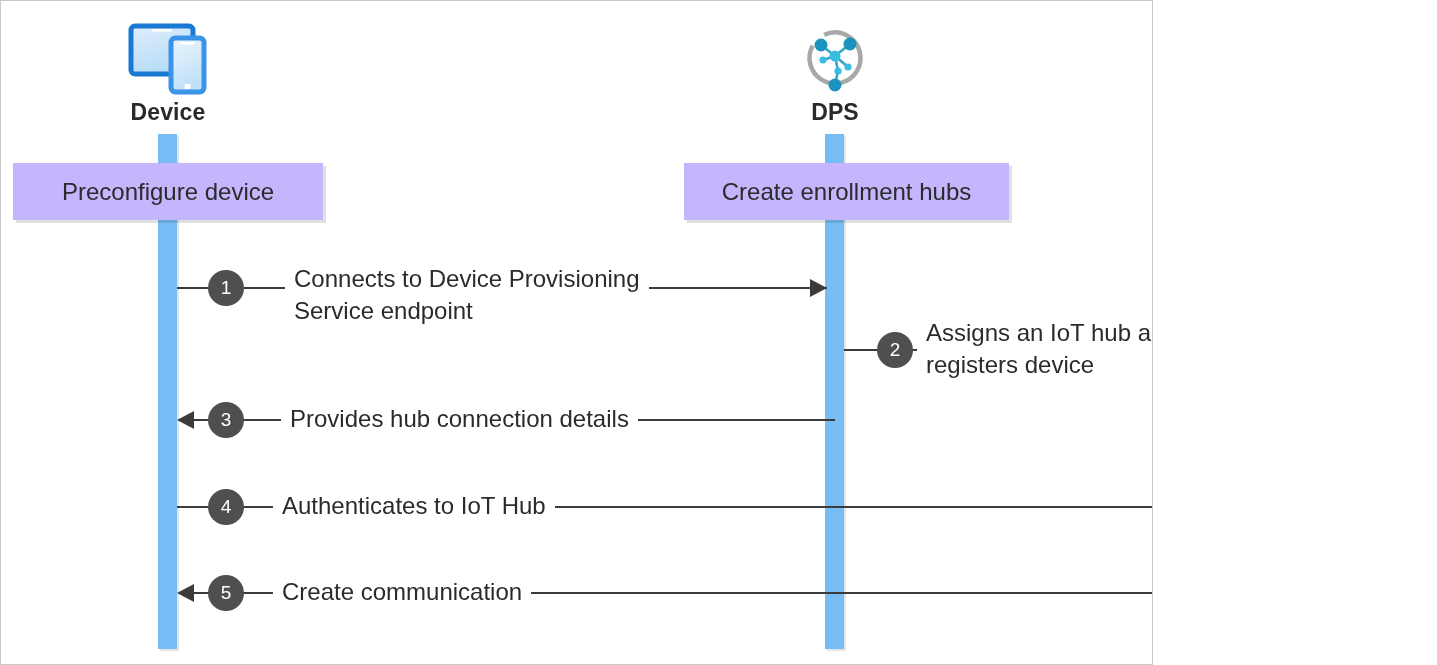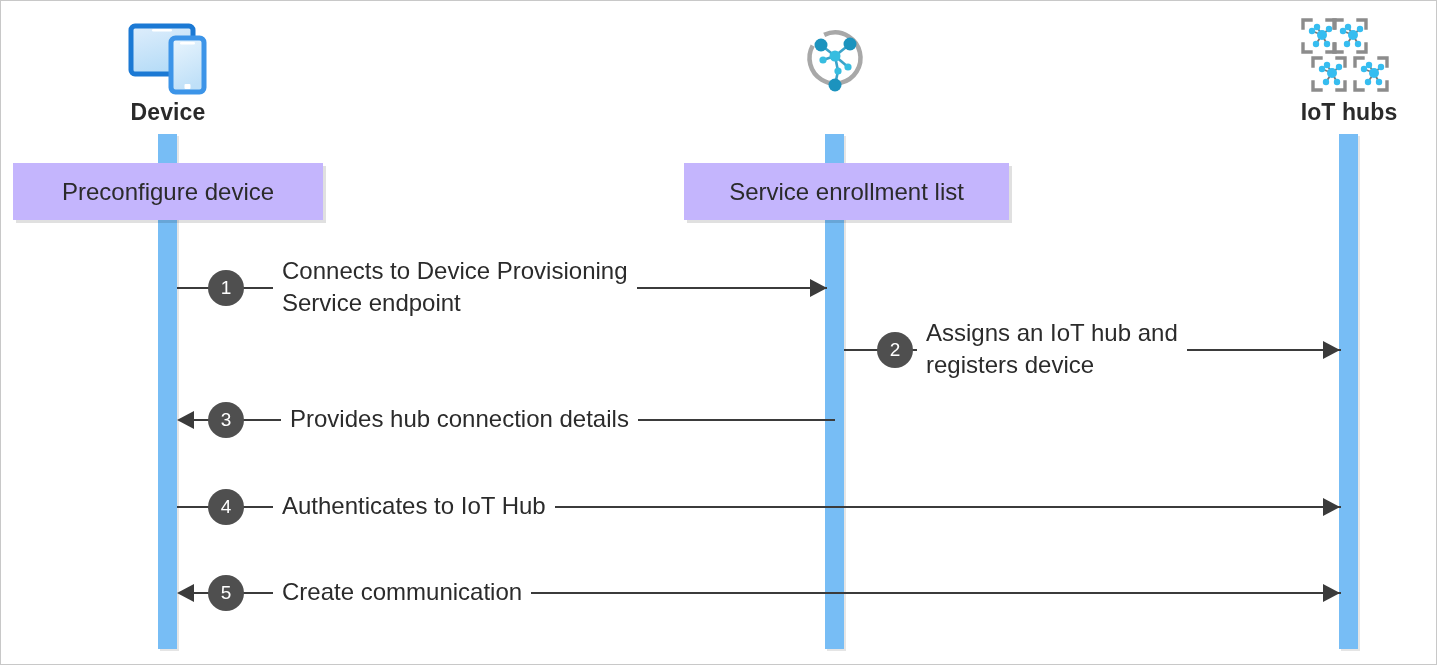--- a/index.html
+++ b/index.html
@@ -6,21 +6,21 @@
   html, body {
     margin: 0;
     padding: 0;
     background: #ffffff;
   }
   body {
     font-family: "Liberation Sans", sans-serif;
   }
   #canvas {
     position: relative;
-    width: 1437px;
+    width: 1153px;
     height: 665px;
     background: #ffffff;
     border: 1px solid #c8c8c8;
     box-sizing: border-box;
     overflow: hidden;
   }
 
   
   .lifeline {
     position: absolute;
@@ -167,20 +167,21 @@
         </g>
         <circle cx="21" cy="22" r="6.5" fill="#1c93be"></circle>
         <circle cx="50" cy="21" r="6.5" fill="#1c93be"></circle>
         <circle cx="35" cy="62" r="6.5" fill="#1c93be"></circle>
         <circle cx="35" cy="33" r="5.5" fill="#37bde0"></circle>
         <circle cx="23" cy="37" r="3.6" fill="#37bde0"></circle>
         <circle cx="38" cy="48" r="3.6" fill="#37bde0"></circle>
         <circle cx="48" cy="44" r="3.6" fill="#37bde0"></circle>
       </svg>
     </div>
+    <div class="actor-label">DPS</div>
   </div>
 
   <div class="actor" style="left:1248px; top:14px;">
     <div class="actor-icon">
       <svg width="96" height="80" viewBox="0 0 96 80">
         <g id="hubunit">
           <g stroke="#8c8c8c" stroke-width="3.4" fill="none" stroke-linecap="square">
             <path d="M2 2 h8 M2 2 v8"></path>
             <path d="M34 2 h-8 M34 2 v8"></path>
             <path d="M2 34 h8 M2 34 v-8"></path>
@@ -205,28 +206,28 @@
         <use href="#hubunit" x="52" y="38"></use>
       </svg>
     </div>
     <div class="actor-label">IoT hubs</div>
   </div>
 
   <div class="note" style="left:12px; top:162px; width:310px; height:57px;">
     <span>Preconfigure device</span>
   </div>
   <div class="note" style="left:683px; top:162px; width:325px; height:57px;">
-    <span>Service enrollment list</span>
+    <span>Create enrollment hubs</span>
   </div>
 
   <div class="msg" style="left:0; top:287px;">
     <div class="msg-line" style="left:176px; width:650px;"></div>
     <div class="arrowhead right" style="left:809px;"></div>
     <div class="msg-badge" style="left:207px;">1</div>
-    <div class="msg-text two-line" style="left:272px;">Connects to Device Provisioning
+    <div class="msg-text two-line" style="left:284px;margin-top:8px;">Connects to Device Provisioning
 Service endpoint</div>
   </div>
 
   <div class="msg" style="left:0; top:349px;">
     <div class="msg-line" style="left:843px; width:497px;"></div>
     <div class="arrowhead right" style="left:1322px;"></div>
     <div class="msg-badge" style="left:876px;">2</div>
     <div class="msg-text two-line" style="left:916px;">Assigns an IoT hub and
 registers device</div>
   </div>

